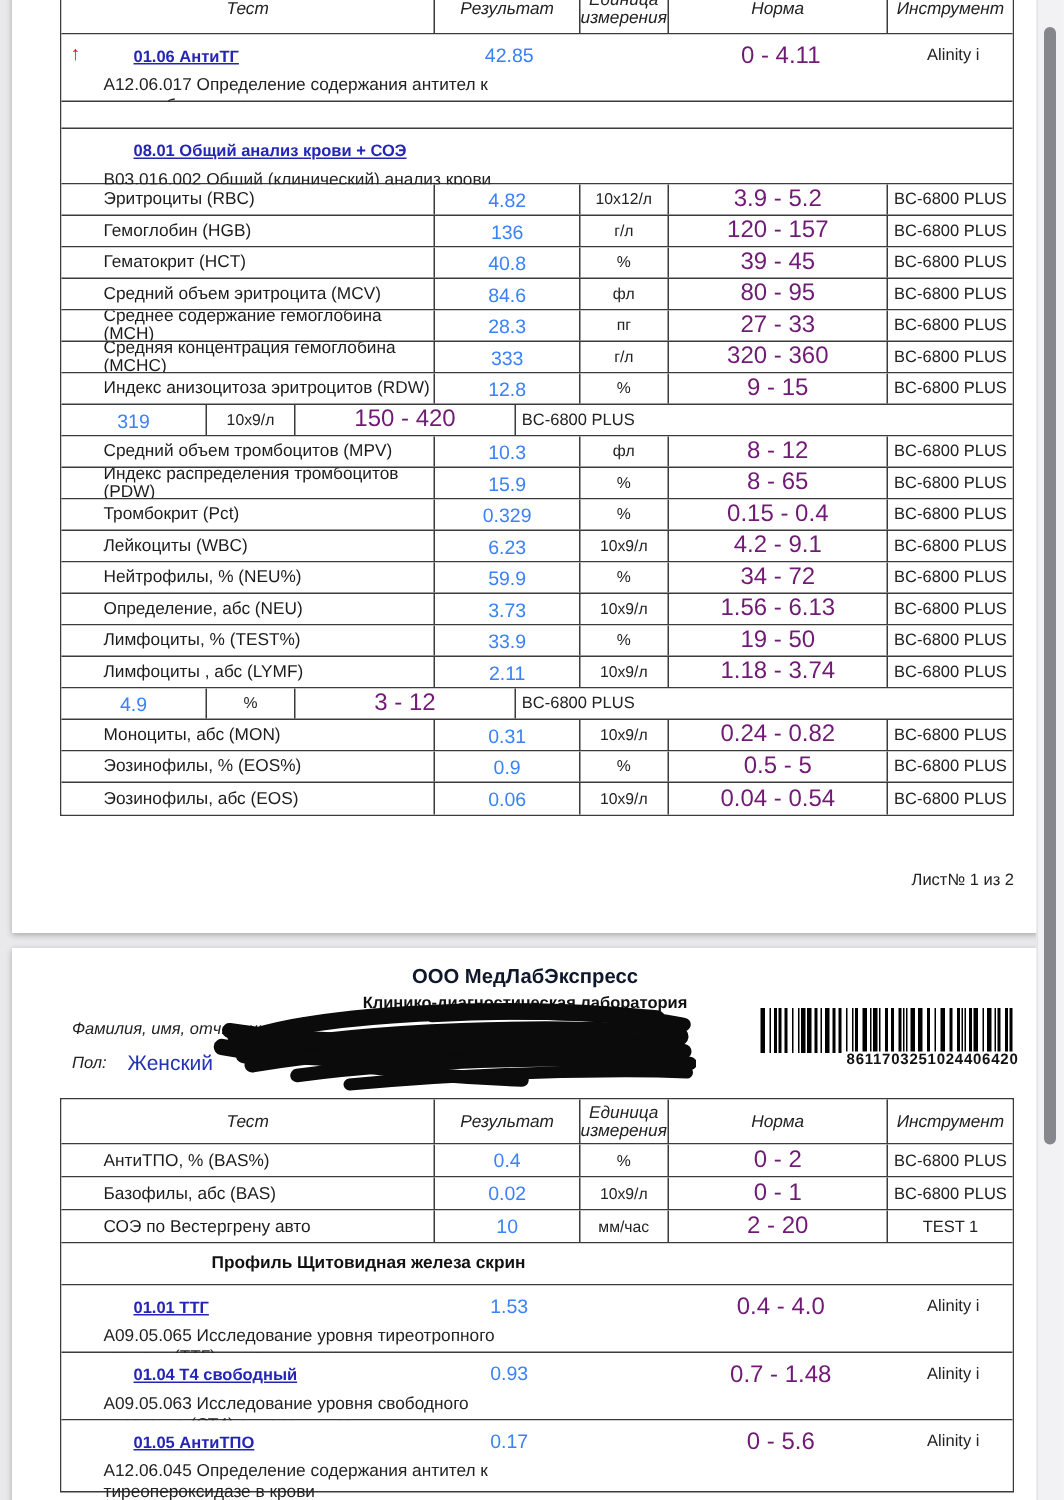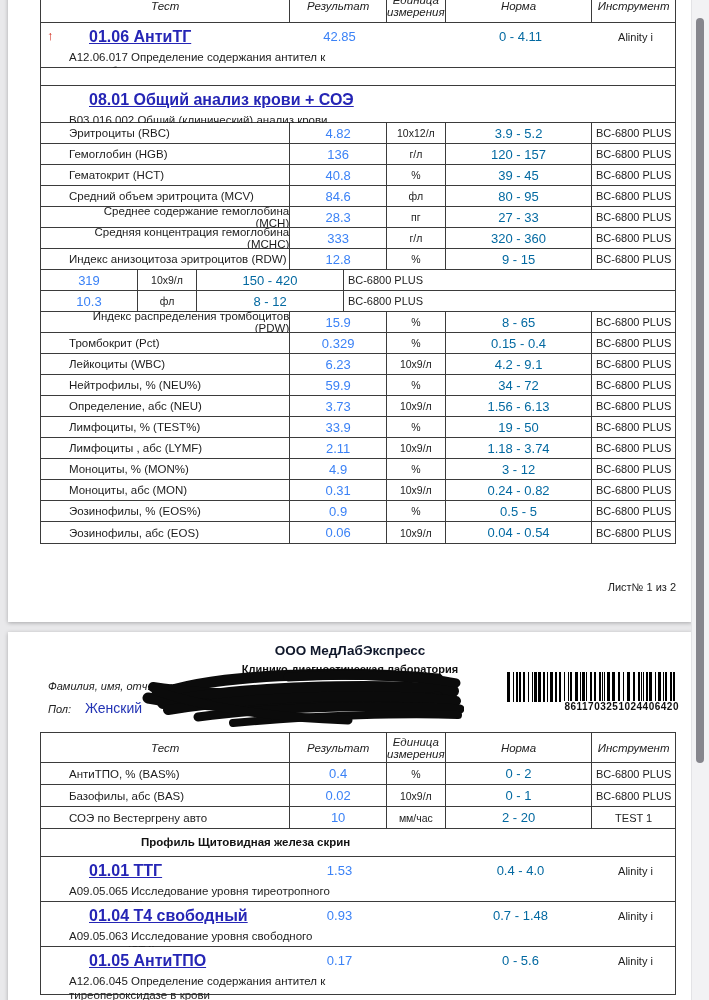--- a/index.html
+++ b/index.html
@@ -37,33 +37,33 @@
   }
   .header-row .cell:last-child{border-right:none;}
 
   .data-row{height:21px;align-items:center;}
   #page2 .data-row{height:22px;}
   .data-row .cell{
     border-right:1px solid #3b3b3b;height:100%;
     display:flex;align-items:center;justify-content:center;
   }
   .data-row .cell:last-child{border-right:none;}
-  .data-row .cell.c0{justify-content:flex-start;padding-left:28px;text-align:right;}
+  .data-row .cell.c0{justify-content:flex-start;padding-left:28px;}
 
   .test-name{font-size:11.5px;color:#1c1c1c;}
   .result-val{font-size:13px;color:#3b82f6;}
   .unit-val{font-size:10.5px;color:#222;}
-  .norm-val{font-size:13px;color:#0369a1;}
+  .norm-val{font-size:16px;color:#701a75;}
   .instr-val{font-size:11px;color:#222;}
 
   .empty-row{height:18px;}
   .section-row{display:block;}
   .section-row .sec-inner{padding:5px 0 4px 28px;}
   .test-link{
-    font-size:16px;font-weight:bold;color:#2525b5;
+    font-size:11px;font-weight:bold;color:#2525b5;
     text-decoration:underline;cursor:pointer;display:inline-block;padding-left:20px;
   }
   .proc-desc{
     font-size:11.5px;line-height:13.5px;color:#222;
     max-width:295px;margin-top:5px;
   }
   .flag{
     position:absolute;left:6px;top:5px;font-size:13px;font-weight:bold;color:#cf2010;
   }
   .ov{position:absolute;top:6px;text-align:center;}
@@ -258,20 +258,23 @@
           <span class="unit-val">10х9/л</span>
         </div>
         <div class="cell c3">
           <span class="norm-val">150 - 420</span>
         </div>
         <div class="cell c4">
           <span class="instr-val">BC-6800 PLUS</span>
         </div>
       </div>
       <div class="trow data-row">
+        <div class="cell c0">
+          <span class="test-name">Средний объем тромбоцитов (MPV)</span>
+        </div>
         <div class="cell c1">
           <span class="result-val">10.3</span>
         </div>
         <div class="cell c2">
           <span class="unit-val">фл</span>
         </div>
         <div class="cell c3">
           <span class="norm-val">8 - 12</span>
         </div>
         <div class="cell c4">
@@ -391,23 +394,20 @@
           <span class="unit-val">10х9/л</span>
         </div>
         <div class="cell c3">
           <span class="norm-val">1.18 - 3.74</span>
         </div>
         <div class="cell c4">
           <span class="instr-val">BC-6800 PLUS</span>
         </div>
       </div>
       <div class="trow data-row">
-        <div class="cell c0">
-          <span class="test-name">Моноциты, % (MON%)</span>
-        </div>
         <div class="cell c1">
           <span class="result-val">4.9</span>
         </div>
         <div class="cell c2">
           <span class="unit-val">%</span>
         </div>
         <div class="cell c3">
           <span class="norm-val">3 - 12</span>
         </div>
         <div class="cell c4">

